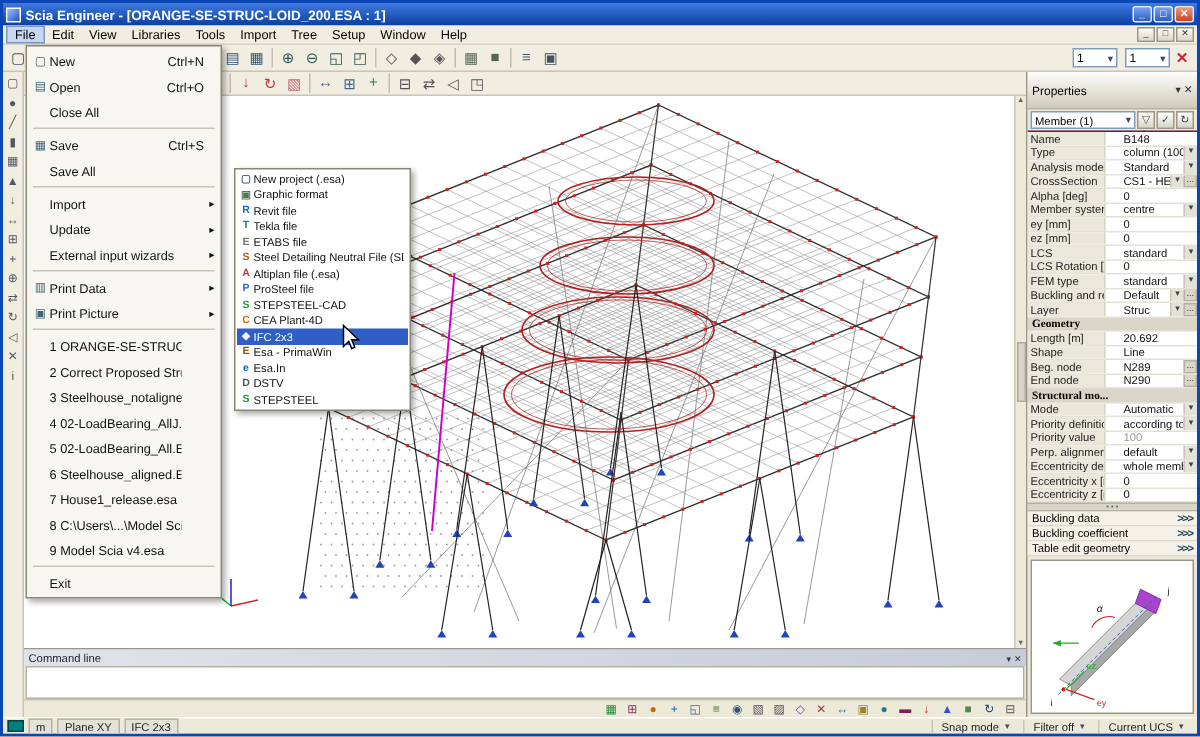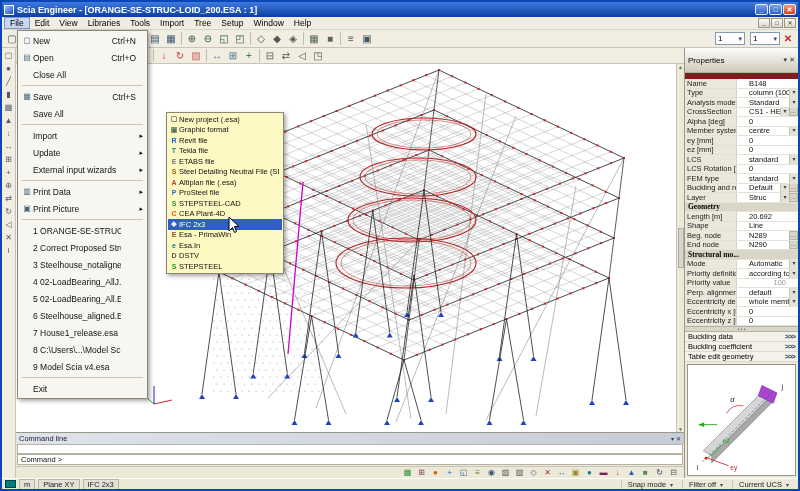--- a/index.html
+++ b/index.html
@@ -42,25 +42,25 @@
   .vscroll { position:absolute; right:0; top:0; bottom:0; width:8px; background:#ece9d8; border-left:1px solid #c8c4b8; display:flex; flex-direction:column; justify-content:space-between; align-items:center; font-size:5px; color:#667; }
   .vthumb { width:6px; height:40px; background:#d9d5c7; border:1px solid #aaa; }
 
   
   .props { width:114px; background:#ece9d8; border-left:1px solid #9a968a; display:flex; flex-direction:column; font-size:7.5px; overflow:hidden; }
   .props-header { height:20px; background:linear-gradient(#fdfdfb,#cfcaba); border-bottom:1px solid #b5b1a3; display:flex; align-items:center; justify-content:space-between; padding:12px 3px; font-size:8px; }
   .ph-btns { display:flex; gap:2px; font-size:7px; color:#333; }
   .selector-row { height:14px; display:flex; align-items:center; gap:1px; padding:1px 2px; }
   .sel-combo { flex:1; height:12px; border:1px solid #7f9db9; background:#fff; display:flex; align-items:center; justify-content:space-between; padding:0 2px; overflow:hidden; white-space:nowrap; }
   .sel-btn { width:12px; height:12px; border:1px solid #9a968a; background:linear-gradient(#fdfdfb,#d9d5c7); text-align:center; line-height:11px; font-size:7px; color:#345; }
-  .pg { background:#c4b5fd; border-top:6px solid #7f1d1d; }
+  .pg { background:#c4b5fd; border-top:1px solid #7f1d1d; }
   .pg-row { display:flex; align-items:center; height:9.5px; border-bottom:1px solid #e4e1d6; background:#fff; overflow:hidden; }
   .pg-label { width:52px; flex:0 0 auto; background:#eae7db; border-right:1px solid #d8d5c9; padding:0 2px; white-space:nowrap; overflow:hidden; line-height:9px; color:#222; }
   .pg-value { flex:1; padding:0 12px; white-space:nowrap; overflow:hidden; line-height:9px; color:#111; }
-  .pg-value.gray { color:#999;text-align:right; }
+  .pg-value.gray { color:#999; }
   .pg-dd { width:9px; flex:0 0 auto; text-align:center; font-size:6px; color:#345; background:#e4e1d6; border-left:1px solid #c9c5b8; line-height:9px; }
   .pg-btn { width:9px; flex:0 0 auto; text-align:center; font-size:6px; color:#333; background:#d9d5c7; border:1px solid #b5b1a3; line-height:7px; }
   .pg-section { background:#d9d5c7; font-weight:bold;font-family:Liberation Serif, serif; }
   .pg-sec-label { padding:0 3px; white-space:nowrap; overflow:hidden; }
   .actions-split { height:6px; background:#d9d5c7; border-top:1px solid #b5b1a3; border-bottom:1px solid #b5b1a3; display:flex; align-items:center; justify-content:center; gap:2px; font-size:5px; color:#666; }
   .action-row { height:10px; display:flex; align-items:center; justify-content:space-between; padding:0 3px; background:#f4f2e8; border-bottom:1px solid #ddd9cc; }
   .action-more { color:#245; font-weight:bold; letter-spacing:-1px; }
   .preview { flex:1; background:#fff; border:1px solid #9a968a; margin:2px; overflow:hidden; }
   .preview svg { width:100%; height:100%; }
 
@@ -86,21 +86,21 @@
   
   .menu { position:absolute; left:15px; top:28px; width:131px; background:#f7f6f0; border:1px solid #8a8678; box-shadow:2px 2px 4px rgba(0,0,0,.35); z-index:50; padding:1px; font-size:8.5px; }
   .menu-item { display:flex; align-items:center; height:17px; padding:0 3px 0 2px; color:#111; white-space:nowrap; overflow:hidden; }
   .menu-item.hl { background:#2f5fc4; color:#fff; }
   .mi-icon { width:12px; flex:0 0 auto; font-size:8px; color:#467; text-align:center; }
   .menu-item.hl .mi-icon { color:#dfe8ff; }
   .mi-label { flex:1; overflow:hidden; }
   .mi-short { margin-left:15px; }
   .mi-arrow { width:7px; text-align:right; font-size:7px; }
   .menu-sep { height:1px; background:#c8c4b8; margin:2px 3px; }
-  .submenu { position:absolute; left:164px; top:110px; width:118px; background:#fef9c3; border:1px solid #8a8678; box-shadow:2px 2px 4px rgba(0,0,0,.35); z-index:55; padding:1px; font-size:7.5px; }
+  .submenu { position:absolute; left:154px; top:110px; width:118px; background:#ffffff; border:1px solid #8a8678; box-shadow:2px 2px 4px rgba(0,0,0,.35); z-index:55; padding:1px; font-size:7.5px; }
   .sm-item { display:flex; align-items:center; height:10.5px; padding:0 3px 0 1px; white-space:nowrap; overflow:hidden; color:#111; }
   .sm-item.hl { background:#2f5fc4; color:#fff; }
   .sm-icon { width:10px; flex:0 0 auto; text-align:center; font-size:7px; font-weight:bold; }
   .sm-label { overflow:hidden; }
 
   .cursor { position:absolute; left:226px; top:214px; z-index:70; }
 
   text { font-family:"Liberation Sans", sans-serif; }
 </style>
 </head>
@@ -960,23 +960,20 @@
 
       <div class="cmdpanel">
         <div class="cmd-title">
           <span>Command line</span>
           <span class="ct-btns">
             <span>▾</span>
             <span>✕</span>
           </span>
         </div>
         <div class="cmd-list"></div>
-        <div class="cmd-input">
-          <span>Command &gt;</span>
-        </div>
       </div>
 
       <div class="bottom-icons" id="bottom-icons">
           <span class="tb-icon" style="color: rgb(34, 136, 51);">▦</span>
           <span class="tb-icon" style="color: rgb(136, 51, 85);">⊞</span>
           <span class="tb-icon" style="color: rgb(204, 102, 0);">●</span>
           <span class="tb-icon" style="color: rgb(34, 102, 170);">+</span>
           <span class="tb-icon" style="color: rgb(68, 102, 136);">◱</span>
           <span class="tb-icon" style="color: rgb(85, 119, 51);">≡</span>
           <span class="tb-icon" style="color: rgb(51, 85, 119);">◉</span>
@@ -997,20 +994,29 @@
     </div>
 
     <div class="props">
       <div class="props-header">
         <span>Properties</span>
         <span class="ph-btns">
           <span>▾</span>
           <span>✕</span>
         </span>
       </div>
+      <div class="selector-row">
+        <span class="sel-combo">
+          <span>Member (1)</span>
+          <span class="combo-arrow">▾</span>
+        </span>
+        <span class="sel-btn">▽</span>
+        <span class="sel-btn">✓</span>
+        <span class="sel-btn">↻</span>
+      </div>
       <div class="pg" id="props-grid">
           <div class="pg-row">
             <span class="pg-label">Name</span>
             <span class="pg-value">B148</span>
           </div>
           <div class="pg-row">
             <span class="pg-label">Type</span>
             <span class="pg-value">column (100)</span>
             <span class="pg-dd">▾</span>
           </div>

